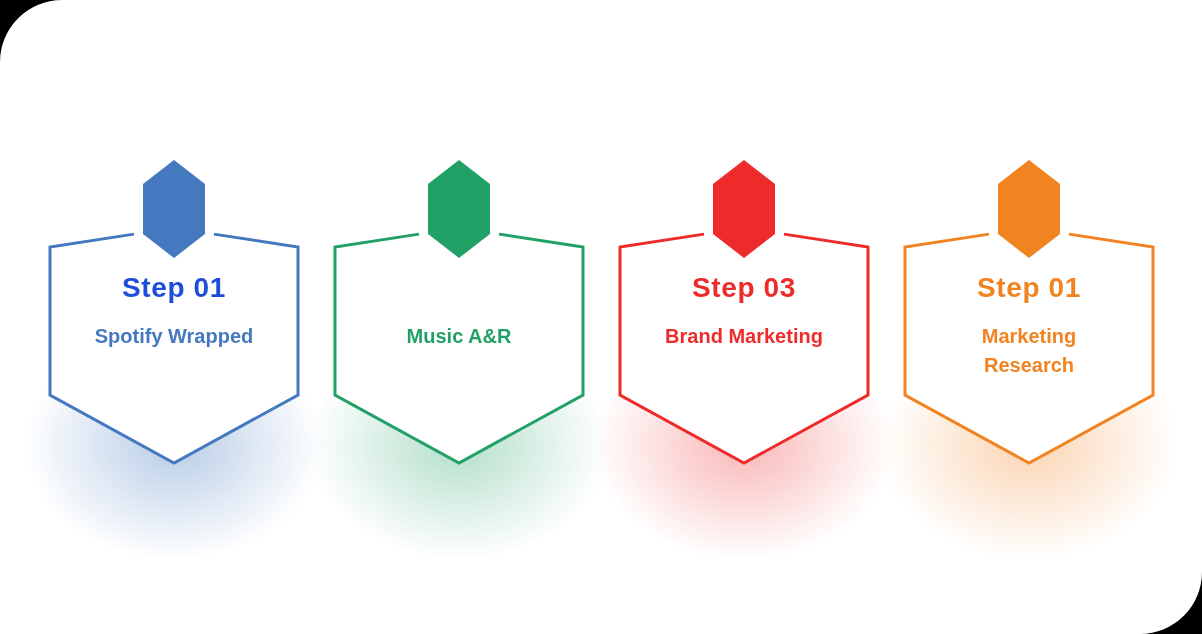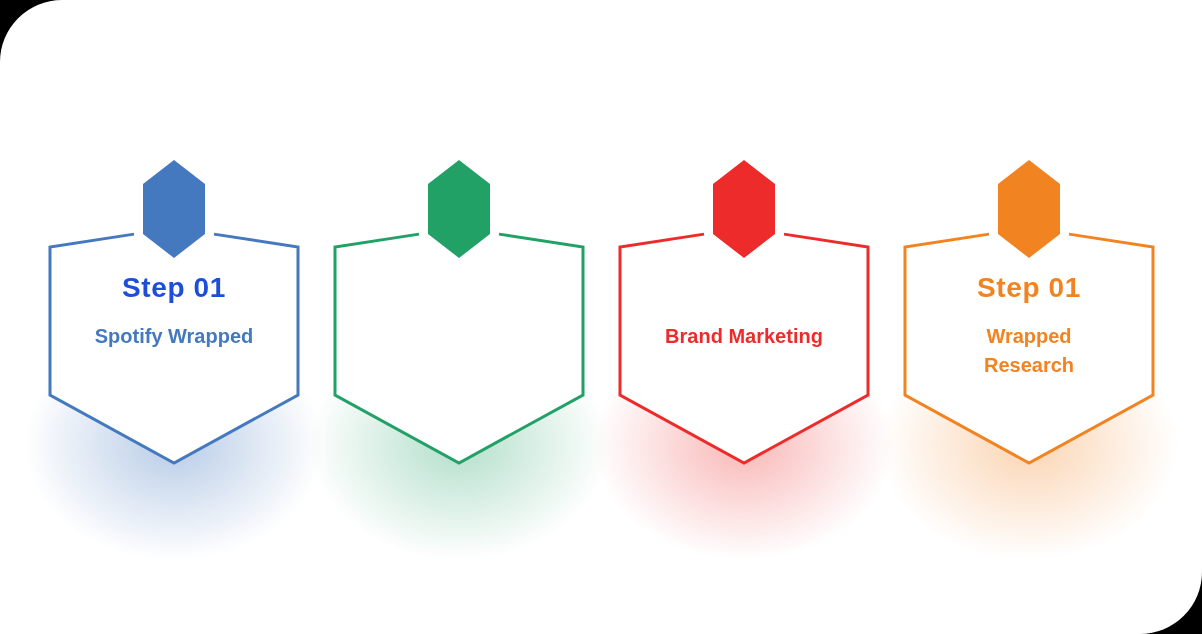--- a/index.html
+++ b/index.html
@@ -102,54 +102,56 @@
               <stop offset="55%" stop-color="rgba(33,161,102,0.34)" stop-opacity="0.45"></stop>
               <stop offset="100%" stop-color="rgba(33,161,102,0.34)" stop-opacity="0"></stop>
             </radialGradient>
           </defs>
           <ellipse cx="145" cy="295" rx="150" ry="115" fill="url(#glow1)"></ellipse>
           <polygon points="145,78 269,97 269,245 145,313 21,245 21,97" fill="#ffffff"></polygon>
           <path d="M 105 84.12903225806451 L 21 97 L 21 245 L 145 313 L 269 245 L 269 97 L 185 84.12903225806451" fill="none" stroke="#21A166" stroke-width="3" stroke-linejoin="miter" stroke-linecap="butt"></path>
           <polygon points="145,10 176,34 176,84 145,108 114,84 114,34" fill="#21A166"></polygon>
         </svg>
         <div class="step-text step-desc" style="color: rgb(33, 161, 102);">
+          <div>Music A&amp;R</div>
         </div>
       </div>
       <div class="step-card" style="left: 599px;">
         <svg class="step-svg" viewBox="0 0 290 400" width="290" height="400">
           <defs>
             <radialGradient id="glow2" cx="0.5" cy="0.5" r="0.5">
               <stop offset="0%" stop-color="rgba(238,43,43,0.34)"></stop>
               <stop offset="55%" stop-color="rgba(238,43,43,0.34)" stop-opacity="0.45"></stop>
               <stop offset="100%" stop-color="rgba(238,43,43,0.34)" stop-opacity="0"></stop>
             </radialGradient>
           </defs>
           <ellipse cx="145" cy="295" rx="150" ry="115" fill="url(#glow2)"></ellipse>
           <polygon points="145,78 269,97 269,245 145,313 21,245 21,97" fill="#ffffff"></polygon>
           <path d="M 105 84.12903225806451 L 21 97 L 21 245 L 145 313 L 269 245 L 269 97 L 185 84.12903225806451" fill="none" stroke="#EE2B2B" stroke-width="3" stroke-linejoin="miter" stroke-linecap="butt"></path>
           <polygon points="145,10 176,34 176,84 145,108 114,84 114,34" fill="#EE2B2B"></polygon>
         </svg>
+        <div class="step-text step-title" style="color: rgb(238, 43, 43);">Step 03</div>
         <div class="step-text step-desc" style="color: rgb(238, 43, 43);">
           <div>Brand Marketing</div>
         </div>
       </div>
       <div class="step-card" style="left: 884px;">
         <svg class="step-svg" viewBox="0 0 290 400" width="290" height="400">
           <defs>
             <radialGradient id="glow3" cx="0.5" cy="0.5" r="0.5">
               <stop offset="0%" stop-color="rgba(242,131,33,0.34)"></stop>
               <stop offset="55%" stop-color="rgba(242,131,33,0.34)" stop-opacity="0.45"></stop>
               <stop offset="100%" stop-color="rgba(242,131,33,0.34)" stop-opacity="0"></stop>
             </radialGradient>
           </defs>
           <ellipse cx="145" cy="295" rx="150" ry="115" fill="url(#glow3)"></ellipse>
           <polygon points="145,78 269,97 269,245 145,313 21,245 21,97" fill="#ffffff"></polygon>
           <path d="M 105 84.12903225806451 L 21 97 L 21 245 L 145 313 L 269 245 L 269 97 L 185 84.12903225806451" fill="none" stroke="#F28321" stroke-width="3" stroke-linejoin="miter" stroke-linecap="butt"></path>
           <polygon points="145,10 176,34 176,84 145,108 114,84 114,34" fill="#F28321"></polygon>
         </svg>
         <div class="step-text step-title" style="color: rgb(242, 131, 33);">Step 01</div>
         <div class="step-text step-desc" style="color: rgb(242, 131, 33);">
-          <div>Wrapped</div>
+          <div>Marketing</div>
           <div>Research</div>
         </div>
       </div>
     </div>
 </div>
 
 </body></html>

